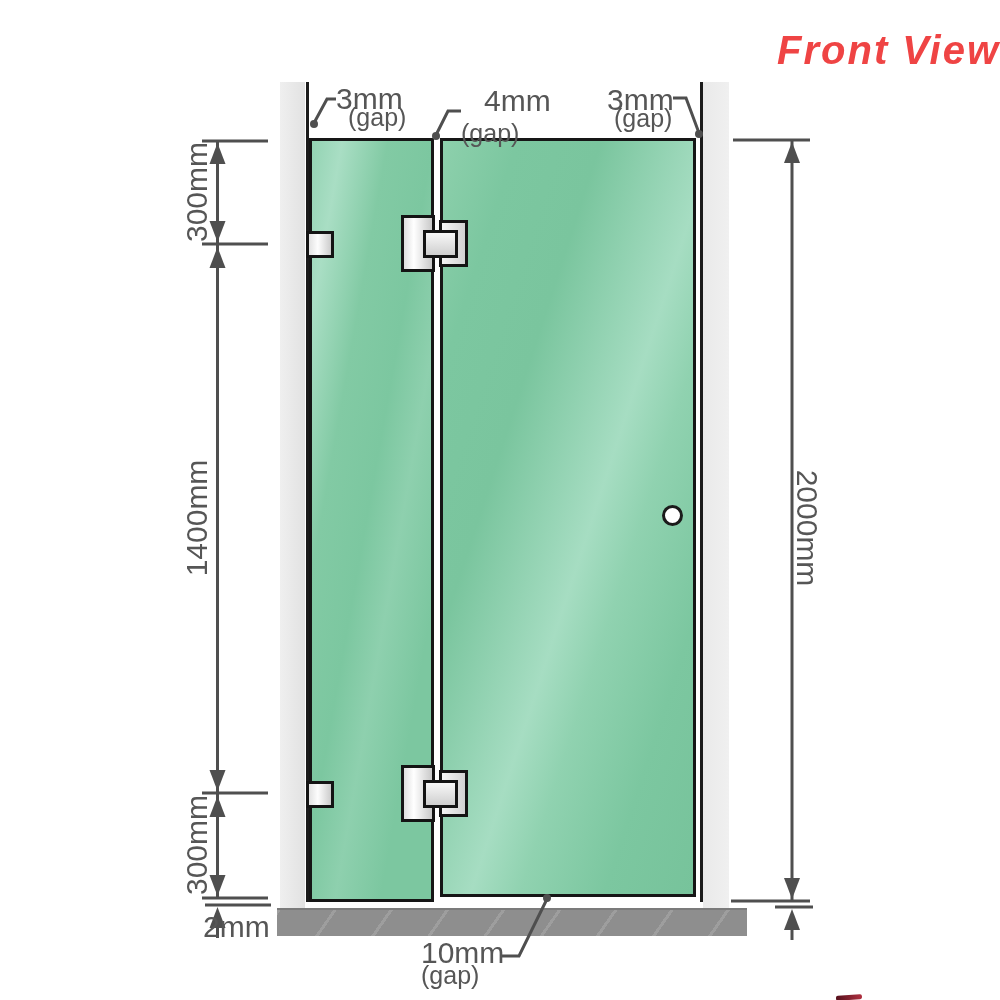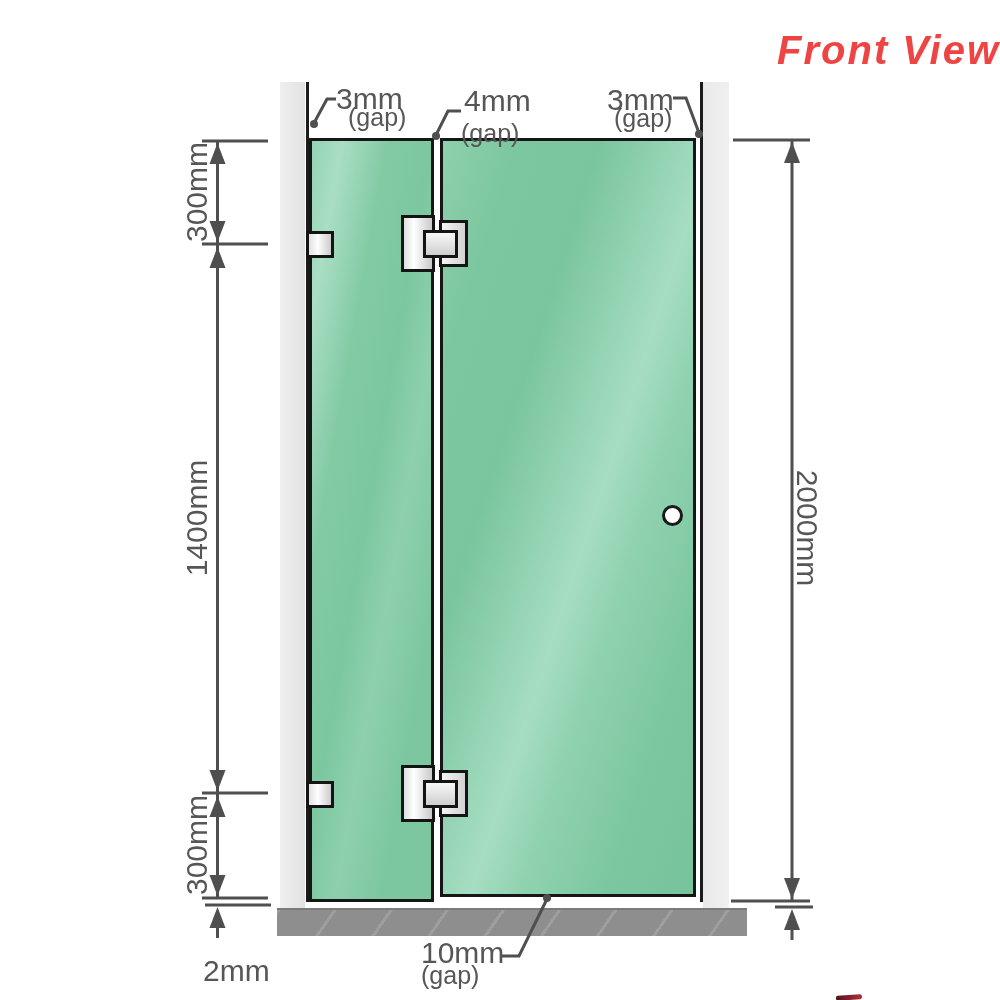--- a/index.html
+++ b/index.html
@@ -157,29 +157,29 @@
     <g fill="#4f4f4f" stroke="none">
       <circle cx="314" cy="124" r="4"></circle>
       <circle cx="436" cy="136" r="4"></circle>
       <circle cx="699" cy="134" r="4"></circle>
       <circle cx="547" cy="898" r="4"></circle>
     </g>
   </svg>
 
   <div class="abs lbl sz-big" style="left:336px;top:84px;">3mm</div>
   <div class="abs lbl sz-small" style="left:348px;top:105px;">(gap)</div>
-  <div class="abs lbl sz-big" style="left:464px;top:86px;">4mm</div>
+  <div class="abs lbl sz-big" style="left:484px;top:86px;">4mm</div>
   <div class="abs lbl sz-small" style="left:461px;top:121px;">(gap)</div>
   <div class="abs lbl sz-big" style="left:607px;top:85px;">3mm</div>
   <div class="abs lbl sz-small" style="left:614px;top:106px;">(gap)</div>
 
   <div class="abs lbl sz-big rot-ccw" style="left:197px;top:192px;">300mm</div>
   <div class="abs lbl sz-big rot-ccw" style="left:197px;top:518px;">1400mm</div>
   <div class="abs lbl sz-big rot-ccw" style="left:197px;top:845px;">300mm</div>
-  <div class="abs lbl sz-big" style="left:203px;top:956px;">2mm</div>
+  <div class="abs lbl sz-big" style="left:203px;top:912px;">2mm</div>
 
   <div class="abs lbl sz-big rot-cw" style="left:807px;top:528px;">2000mm</div>
 
   <div class="abs lbl sz-big" style="left:421px;top:938px;text-align:right;">10mm</div>
   <div class="abs lbl sz-small" style="left:421px;top:963px;">(gap)</div>
 
   <div class="abs logo-frag"></div>
 
 </div>
 

